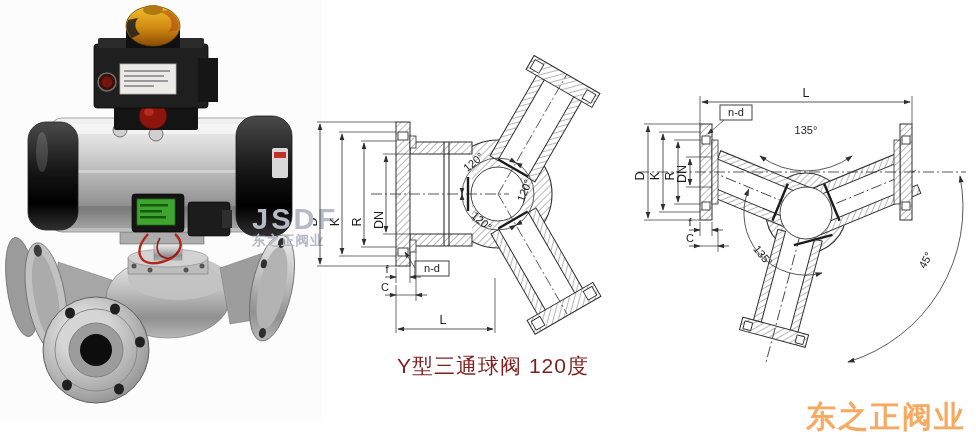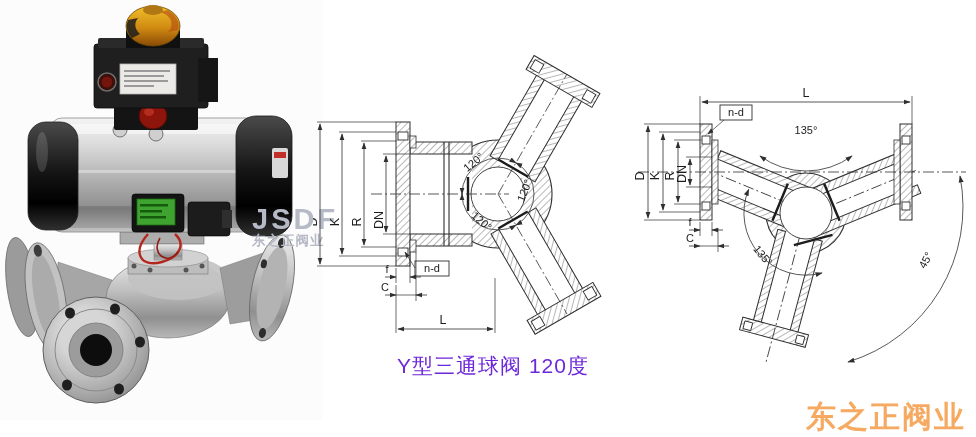--- a/index.html
+++ b/index.html
@@ -9,21 +9,21 @@
   
   .ln{stroke:#2f2f2f;stroke-width:1.1;fill:none;}
   .dim{stroke:#2f2f2f;stroke-width:0.8;fill:none;}
   .ext{stroke:#2f2f2f;stroke-width:0.7;fill:none;}
   .cl{stroke:#2f2f2f;stroke-width:0.8;fill:none;stroke-dasharray:11 3 2 3;}
   .seat{stroke:#1c1c1c;stroke-width:2.4;fill:none;}
   .wf{fill:#ffffff;stroke:none;}
   .wfs{fill:#ffffff;stroke:#2f2f2f;stroke-width:0.9;}
   .dtxt{font-family:"Liberation Sans",sans-serif;font-size:12.5px;fill:#1c1c1c;}
   .atxt{font-family:"Liberation Sans",sans-serif;font-size:11px;fill:#1c1c1c;}
-  .caption{position:absolute;text-align:center;font-size:21px;color:#6d28d9;
+  .caption{position:absolute;text-align:center;font-size:21px;color:#7f1d1d;
            font-family:"Liberation Sans",sans-serif;letter-spacing:1px;}
   .photo-wm{position:absolute;left:252px;top:204px;color:#b6bac6;line-height:1.05;}
   .photo-wm .l1{font-size:29px;font-weight:bold;letter-spacing:3px;}
   .photo-wm .l2{font-size:13.5px;font-weight:bold;letter-spacing:1px;}
   .brand-wm{position:absolute;left:806px;top:397px;font-size:30px;font-weight:bold;
             letter-spacing:2px;opacity:0.85;}
 </style>
 </head>
 <body>
 

